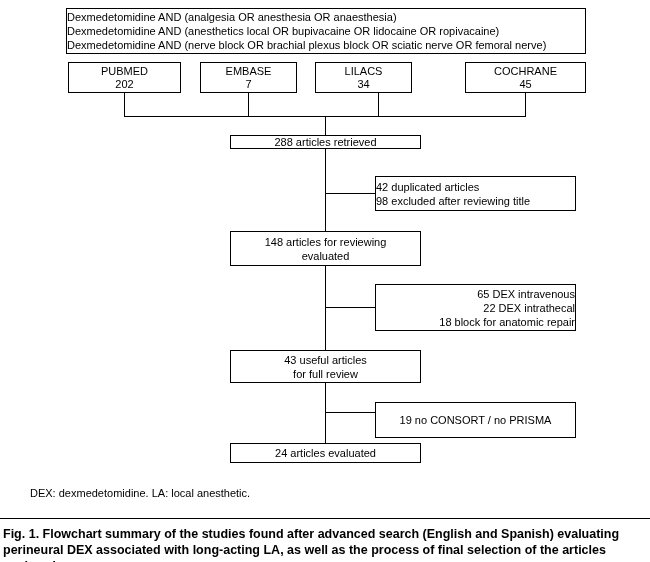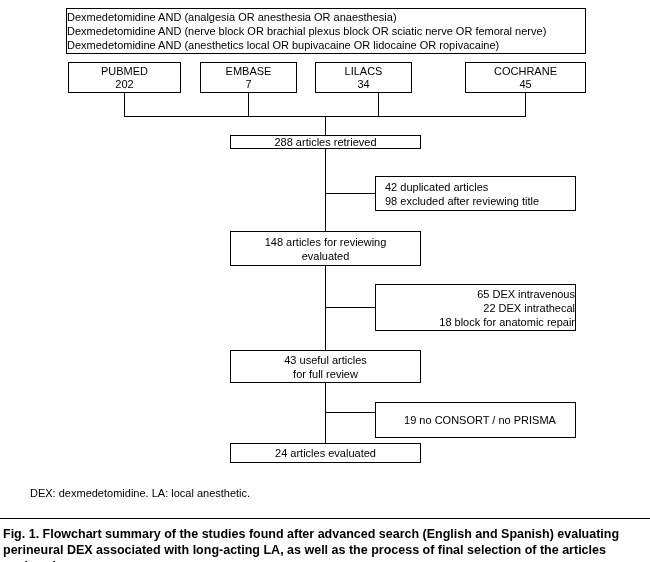--- a/index.html
+++ b/index.html
@@ -47,21 +47,20 @@
     flex-direction: column;
     justify-content: center;
     align-items: center;
     text-align: center;
   }
 
   .box.excl {
     display: flex;
     flex-direction: column;
     justify-content: center;
-    padding-left: 9px;
     text-align: left;
   }
 
   .footnote {
     position: absolute;
     left: 30px;
     top: 487px;
     font-size: 11px;
     color: #000;
   }
@@ -97,22 +96,22 @@
   <div class="conn" style="left:378px; top:93px; width:1px; height:23px;"></div>
   <div class="conn" style="left:525px; top:93px; width:1px; height:23px;"></div>
   <div class="conn" style="left:124px; top:116px; width:402px; height:1px;"></div>
   <div class="conn" style="left:325px; top:116px; width:1px; height:327px;"></div>
   <div class="conn" style="left:325px; top:193px; width:50px; height:1px;"></div>
   <div class="conn" style="left:325px; top:307px; width:50px; height:1px;"></div>
   <div class="conn" style="left:325px; top:412px; width:50px; height:1px;"></div>
 
   <div class="box search" style="left:66px; top:8px; width:520px; height:46px;">
     <div>Dexmedetomidine AND (analgesia OR anesthesia OR anaesthesia)</div>
+    <div>Dexmedetomidine AND (anesthetics local OR bupivacaine OR lidocaine OR ropivacaine)</div>
     <div>Dexmedetomidine AND (nerve block OR brachial plexus block OR sciatic nerve OR femoral nerve)</div>
-    <div>Dexmedetomidine AND (anesthetics local OR bupivacaine OR lidocaine OR ropivacaine)</div>
   </div>
 
   <div class="box db" style="left:68px; top:62px; width:113px; height:31px;">
     <div>PUBMED</div>
     <div>202</div>
   </div>
   <div class="box db" style="left:200px; top:62px; width:97px; height:31px;">
     <div>EMBASE</div>
     <div>7</div>
   </div>

